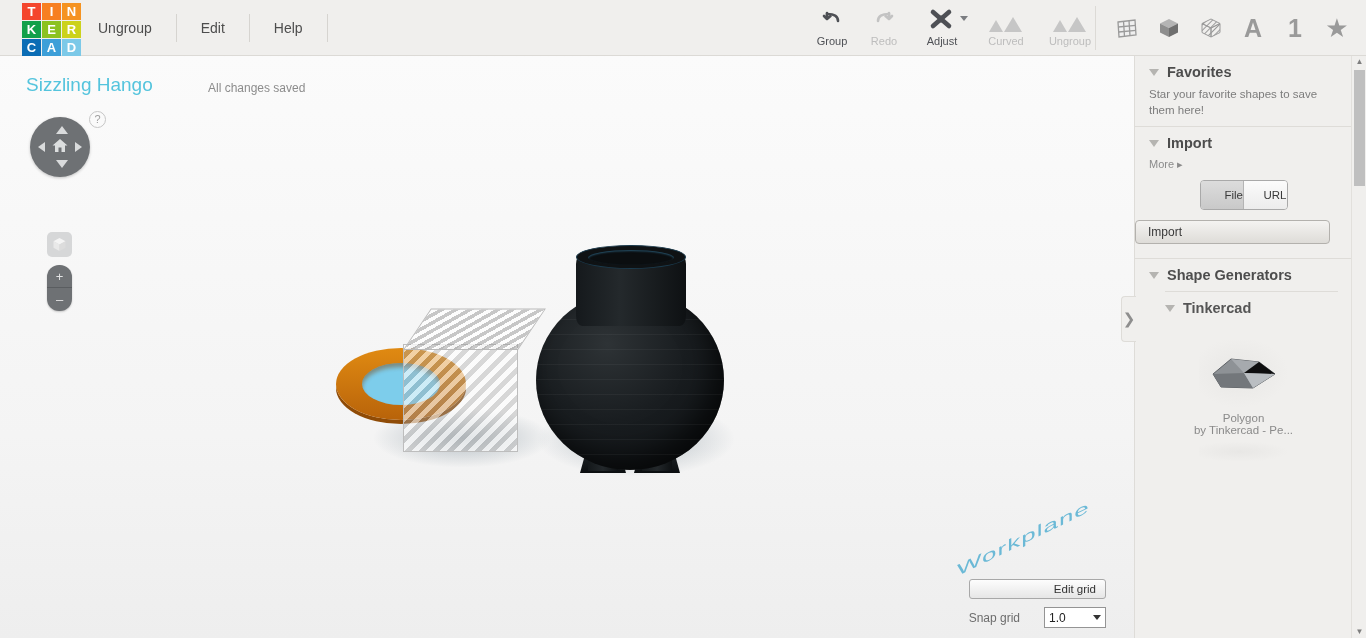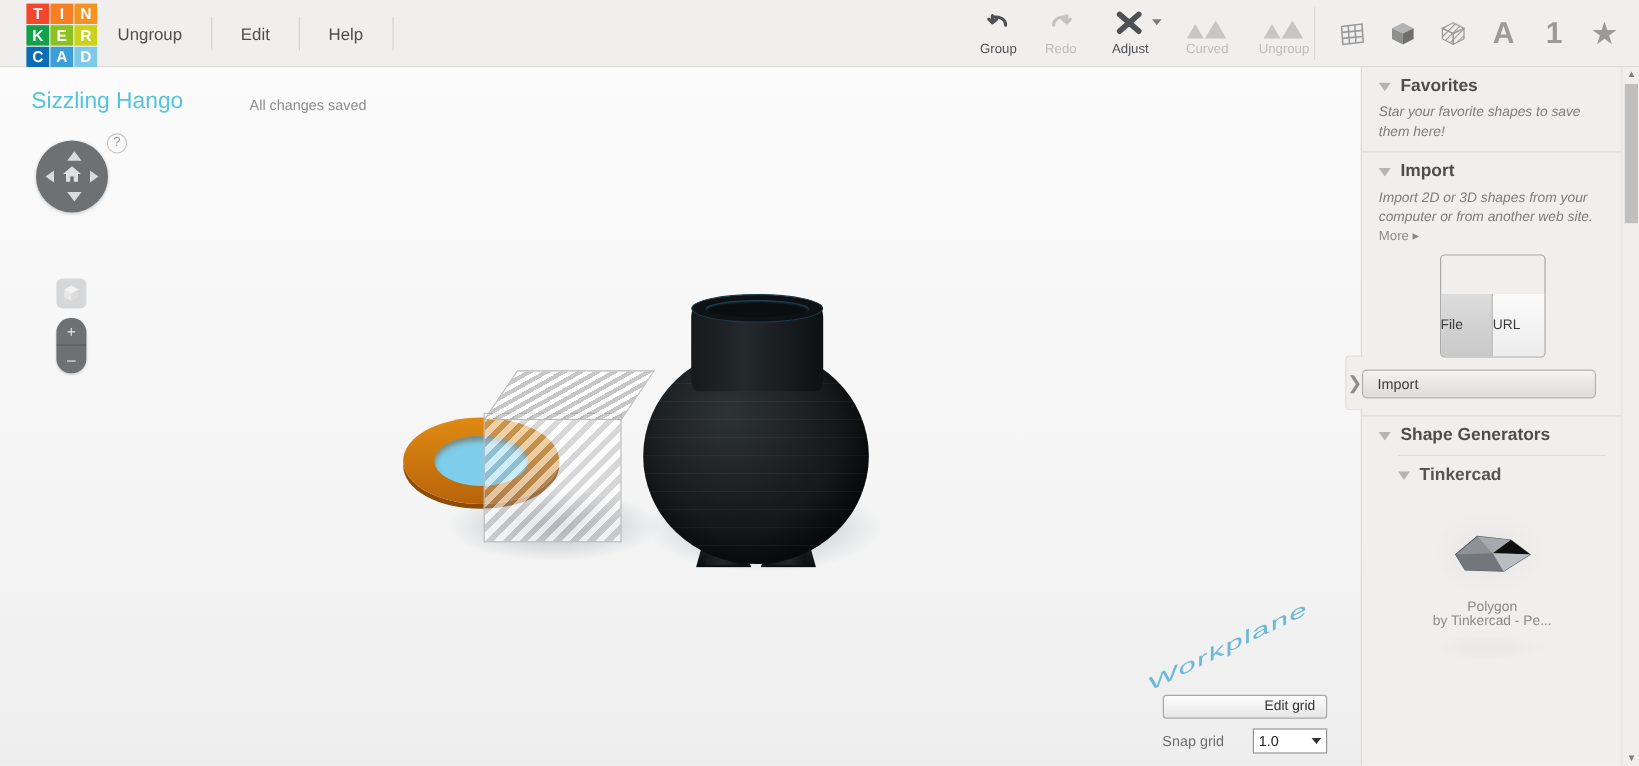--- a/index.html
+++ b/index.html
@@ -427,21 +427,20 @@
     font-weight: bold;
     color: #4d4d4d;
   }
   .sect-head.sub { padding-left: 30px; }
   .sect-head.sub .title { font-weight: bold; color: #555; }
   .sect-text {
     font-size: 11.5px;
     color: #7c7c7c;
     line-height: 16px;
     padding: 0 16px 0 14px;
-    font-style: italic;
   }
   .more-link { font-size: 11px; color: #8b8b8b; padding: 1px 14px; cursor: pointer; }
   .divider { height: 1px; background: #dedcd8; margin: 8px 0 0 0; }
   .thumb-card { padding: 6px 0 4px 0; text-align: center; cursor: pointer; }
   .thumb-art {
     width: 90px; height: 68px;
     margin: 0 auto;
     background: radial-gradient(ellipse at 45% 48%, #e8e7e5 0%, #f0efed 70%);
     position: relative;
   }
@@ -468,26 +467,25 @@
   #seg {
     display: flex;
     margin: 8px auto 0 auto;
     width: 88px;
     border: 1px solid #a9a9a9;
     border-radius: 4px;
     overflow: hidden;
   }
   #seg div {
     flex: 1;
-    text-align: left;
+    text-align: right;
     font-size: 11.5px;
-    padding: 20px 0;
+    padding: 8px 0;
     cursor: pointer;
     color: #3a3a3a;
-    margin-top: 32px;
   }
   #seg .on  { background: linear-gradient(#dcdcdc, #c9c9c9); }
   #seg .off { background: linear-gradient(#fbfbfb, #ececec); border-left: 1px solid #b4b4b4;}
   #filerow { display: flex; align-items: center; gap: 5px; padding: 8px 0 0 14px; }
   #filebtn {
     font-size: 11.5px;
     color: #111;
     background: linear-gradient(#fcfcfc, #e8e8e8);
     border: 1px solid #8d8d8d;
     border-radius: 2px;
@@ -706,21 +704,20 @@
       <span class="tri"></span>
       <span class="title">Favorites</span>
     </div>
     <div class="sect-text">Star your favorite shapes to save them here!</div>
     <div class="divider"></div>
 
     <div class="sect-head">
       <span class="tri"></span>
       <span class="title">Import</span>
     </div>
-    <div class="sect-text">Import 2D or 3D shapes from your computer or from another web site.</div>
     <div class="more-link">
       <span>More</span>&nbsp;▸
     </div>
     <div id="seg">
       <div class="on">File</div>
       <div class="off">URL</div>
     </div>
     <div id="importbtn">Import</div>
     <div class="divider" style="margin-top:14px"></div>
 

